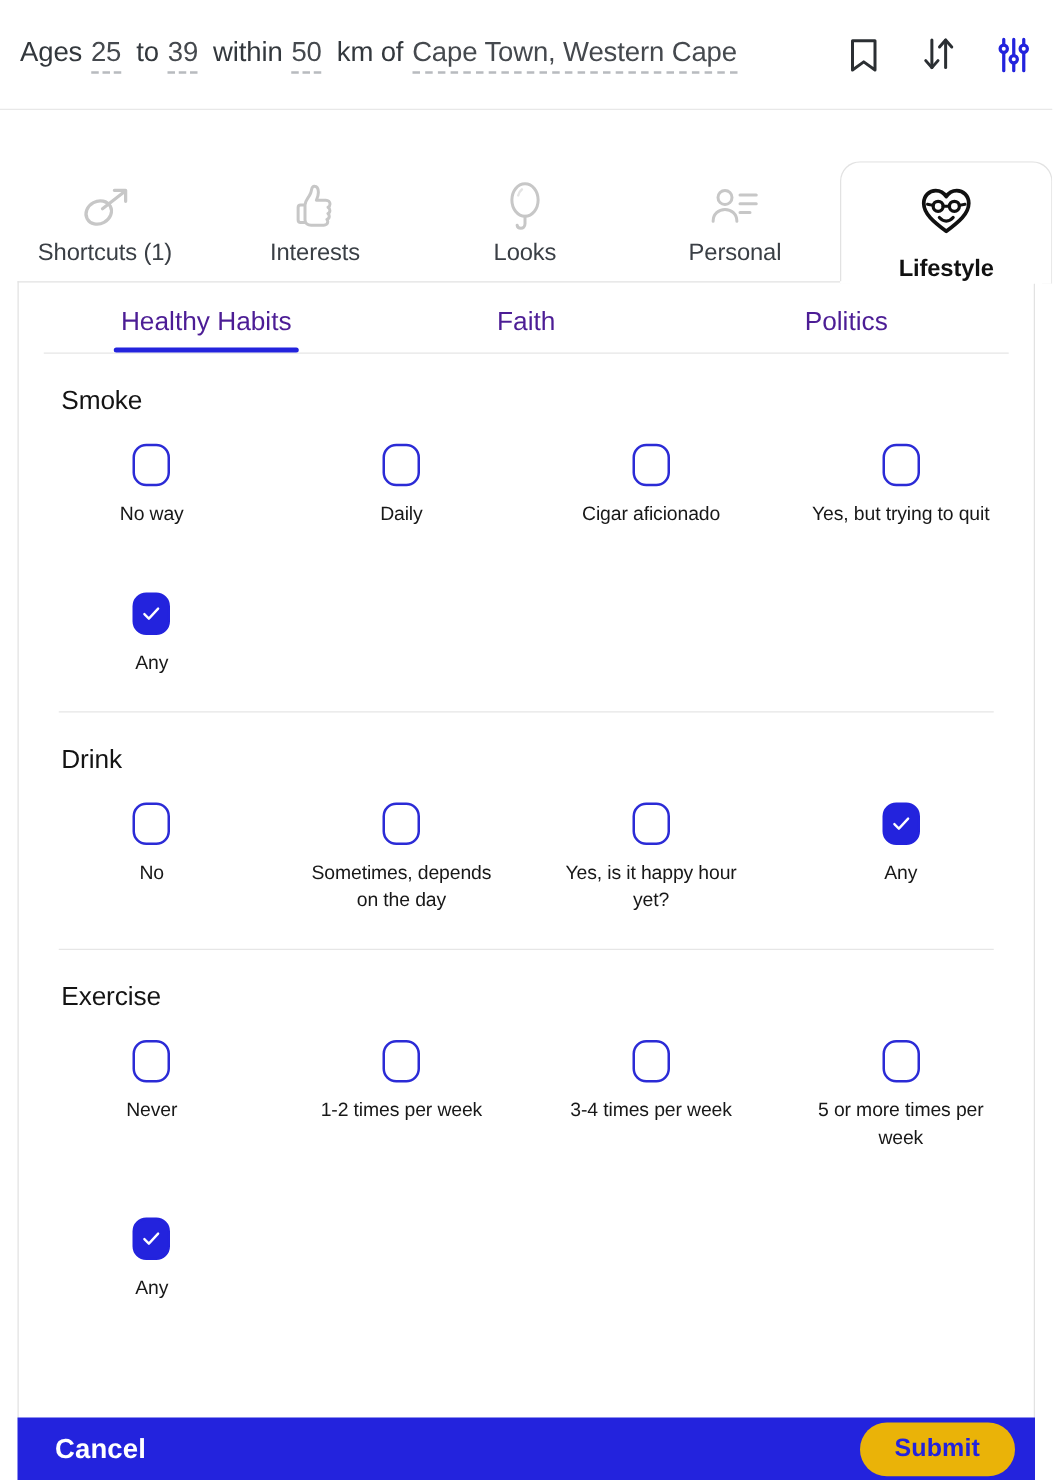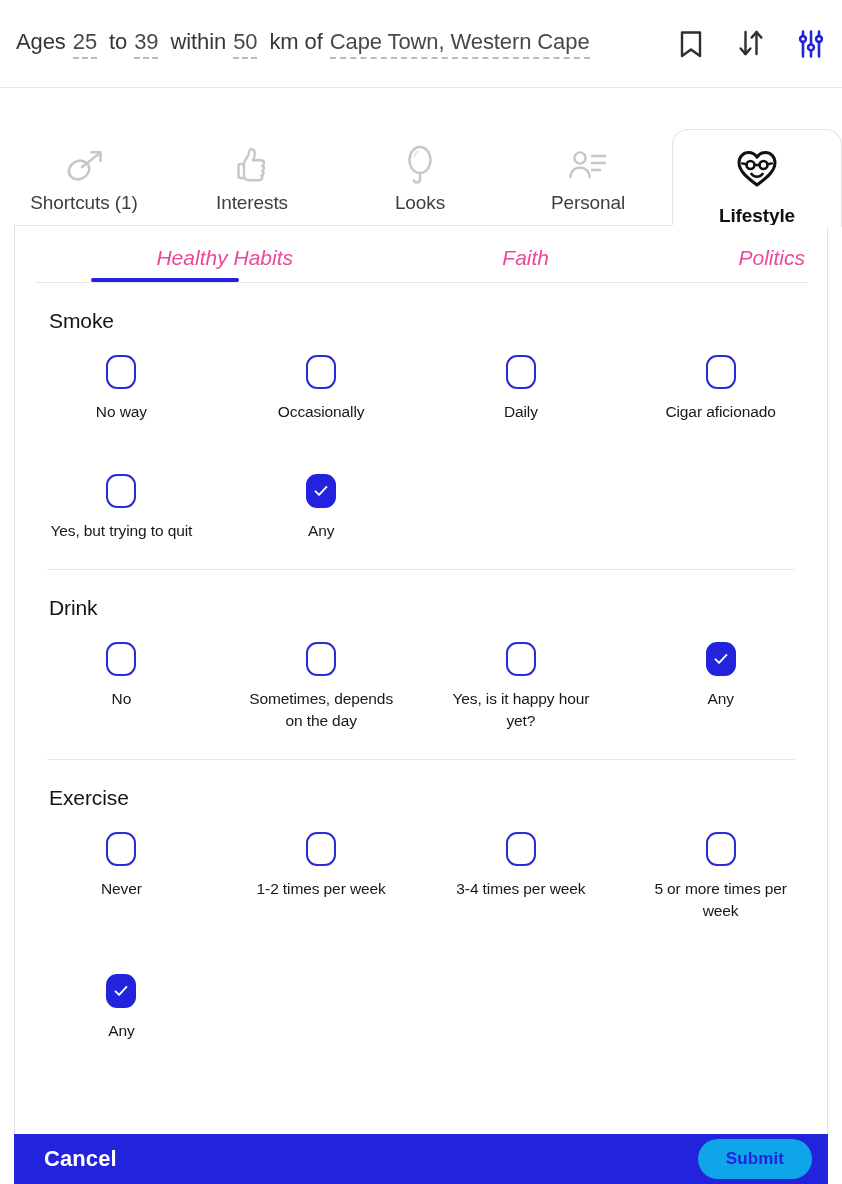--- a/index.html
+++ b/index.html
@@ -132,27 +132,26 @@
     z-index: 5;
   }
 
   .subtabs {
     display: flex;
     padding: 0 22px;
     margin-top: 20px;
   }
   .subtab {
     flex: 1 1 0;
-    text-align: right;
+    text-align: center;
     padding-bottom: 12px;
     font-size: 21px;
-    color: #ec4899;
+    color: #4c1d95;
     cursor: pointer;
     position: relative;
-    font-style: italic;
   }
   .subtab .underline {
     display: none;
     position: absolute;
     left: 50%;
     transform: translateX(-50%);
     bottom: 0;
     width: 148px;
     height: 4px;
     background: #2323dd;
@@ -239,23 +238,23 @@
     color: #ffffff;
     font-size: 22px;
     font-weight: bold;
     letter-spacing: 0.1px;
     cursor: pointer;
     background: none;
     border: none;
     font-family: inherit;
   }
   .submit-btn {
-    background: #0ea5e9;
+    background: #eab308;
     color: #2323dd;
-    font-size: 17px;
+    font-size: 20px;
     font-weight: bold;
     border: none;
     border-radius: 22px;
     padding: 10px 28px;
     cursor: pointer;
     font-family: inherit;
     letter-spacing: 0.1px;
   }
 </style>
 </head>
@@ -384,24 +383,20 @@
 
     <div class="section">
       <div class="section-title">Smoke</div>
       <div class="opt-grid">
         <div class="opt">
           <div class="cbox"></div>
           <div class="opt-label">No way</div>
         </div>
         <div class="opt">
           <div class="cbox"></div>
-          <div class="opt-label">Occasionally</div>
-        </div>
-        <div class="opt">
-          <div class="cbox"></div>
           <div class="opt-label">Daily</div>
         </div>
         <div class="opt">
           <div class="cbox"></div>
           <div class="opt-label">Cigar aficionado</div>
         </div>
         <div class="opt">
           <div class="cbox"></div>
           <div class="opt-label">Yes, but trying to quit</div>
         </div>

